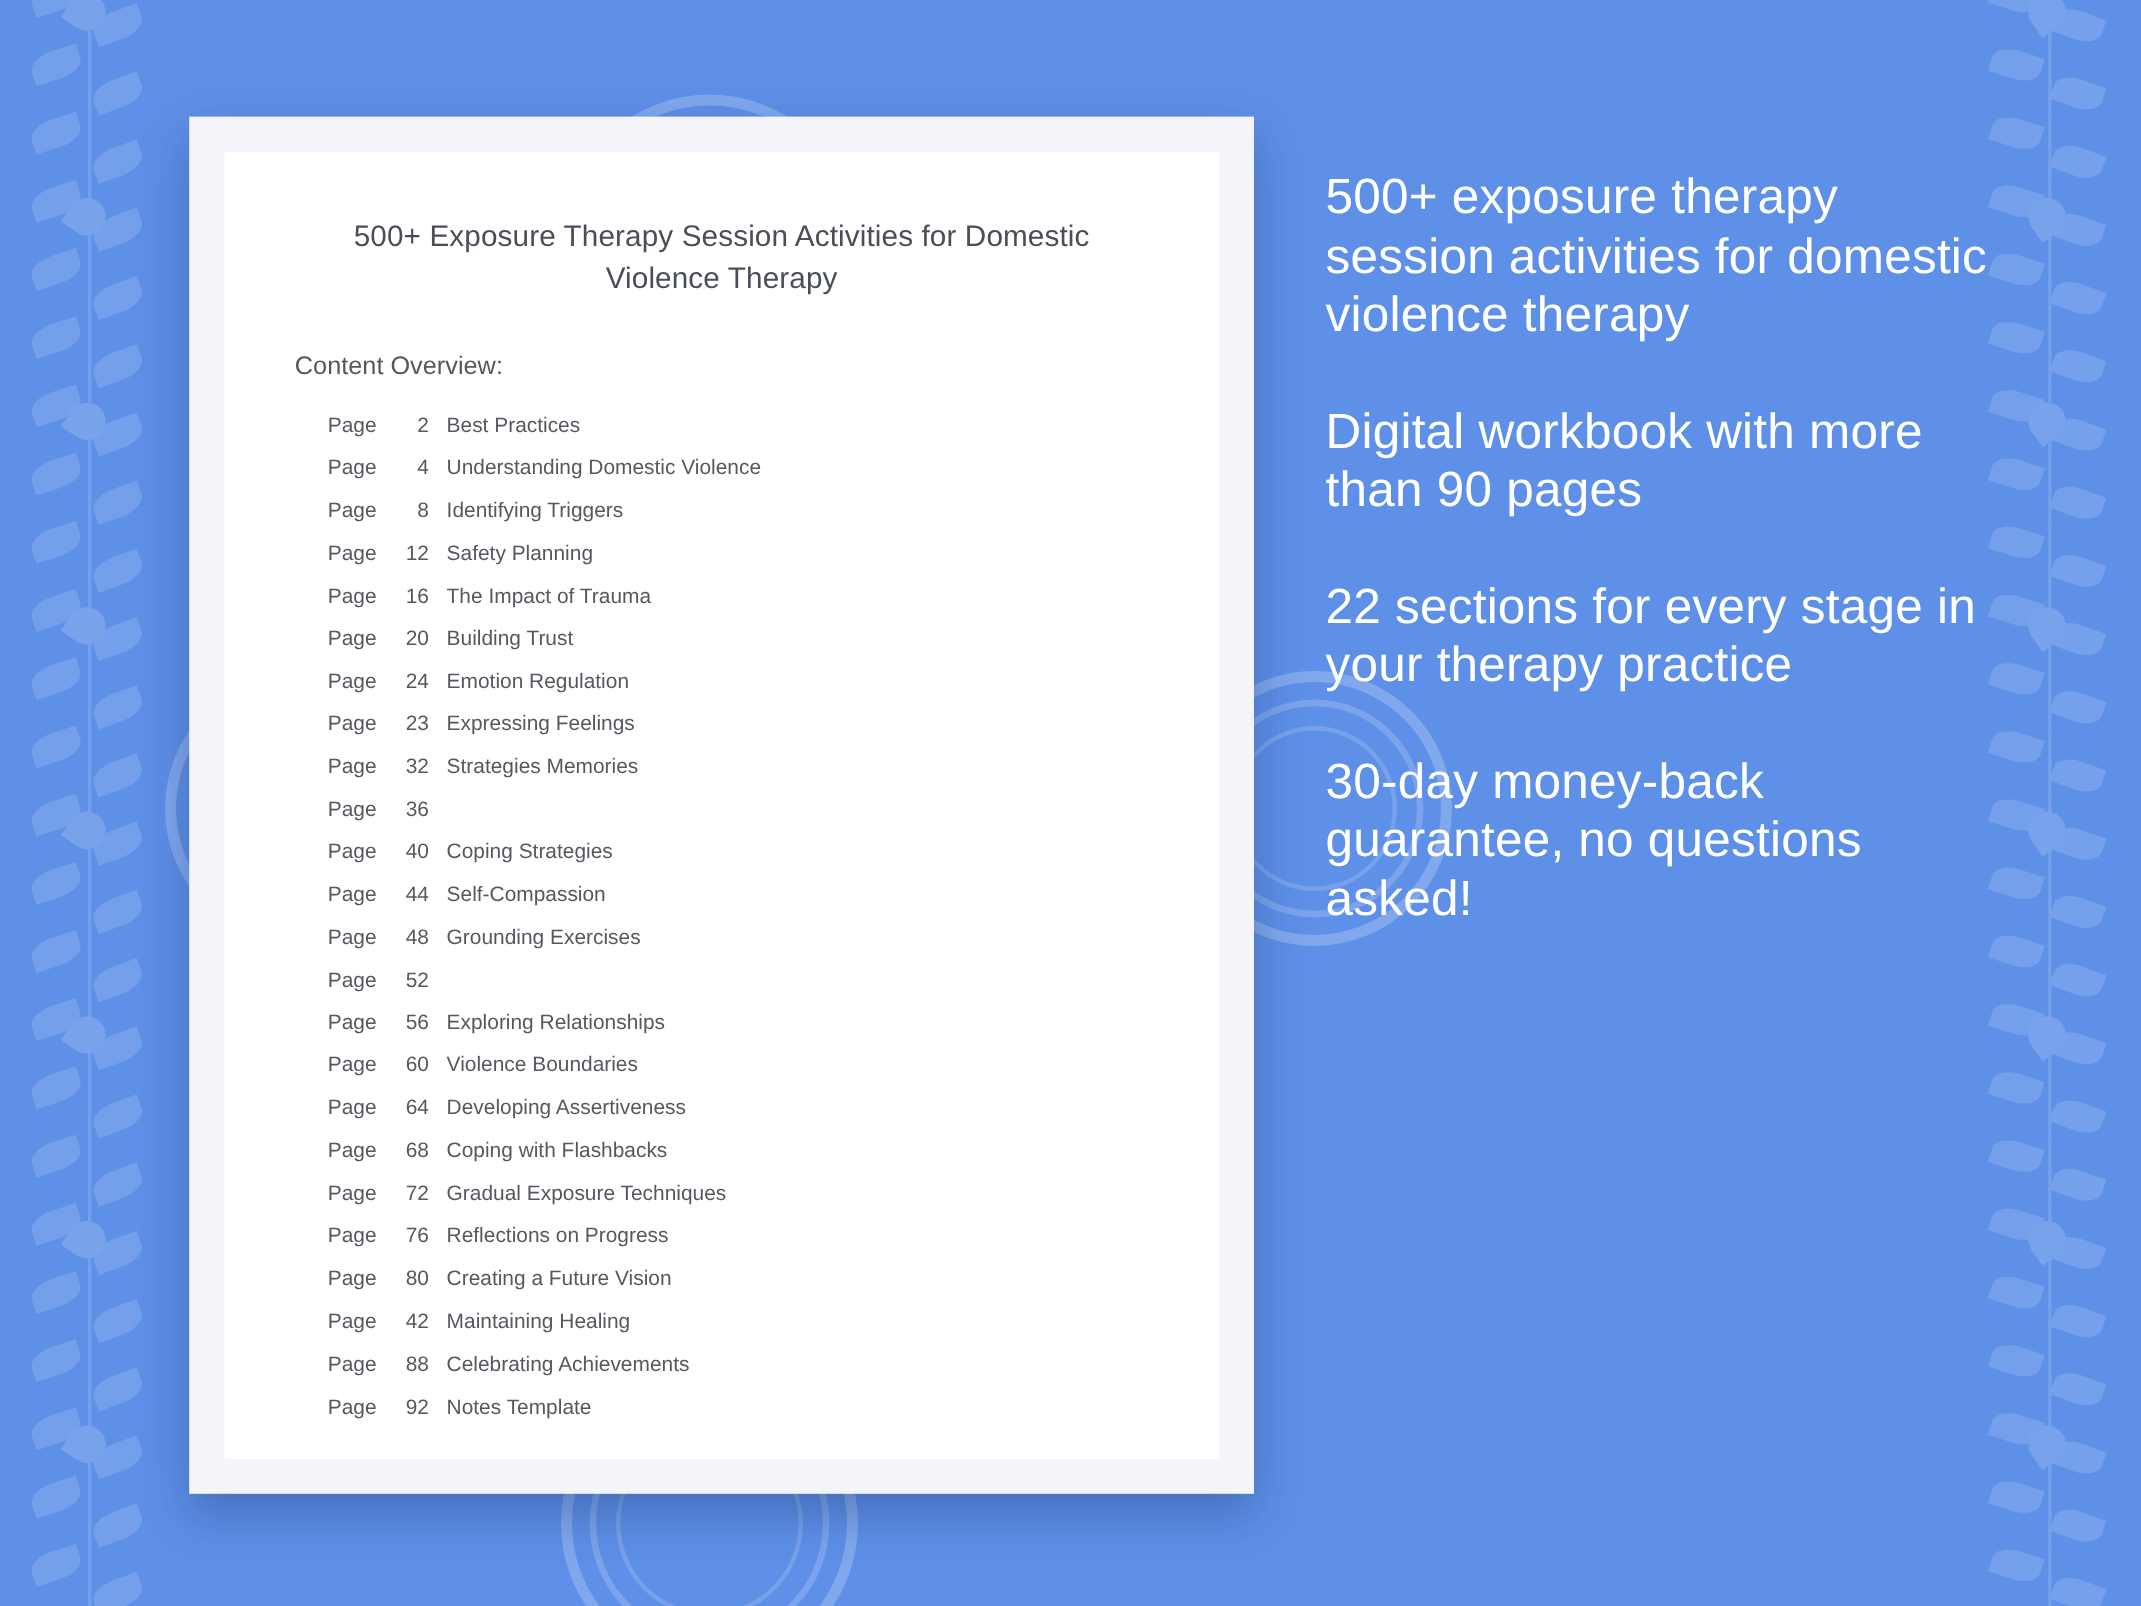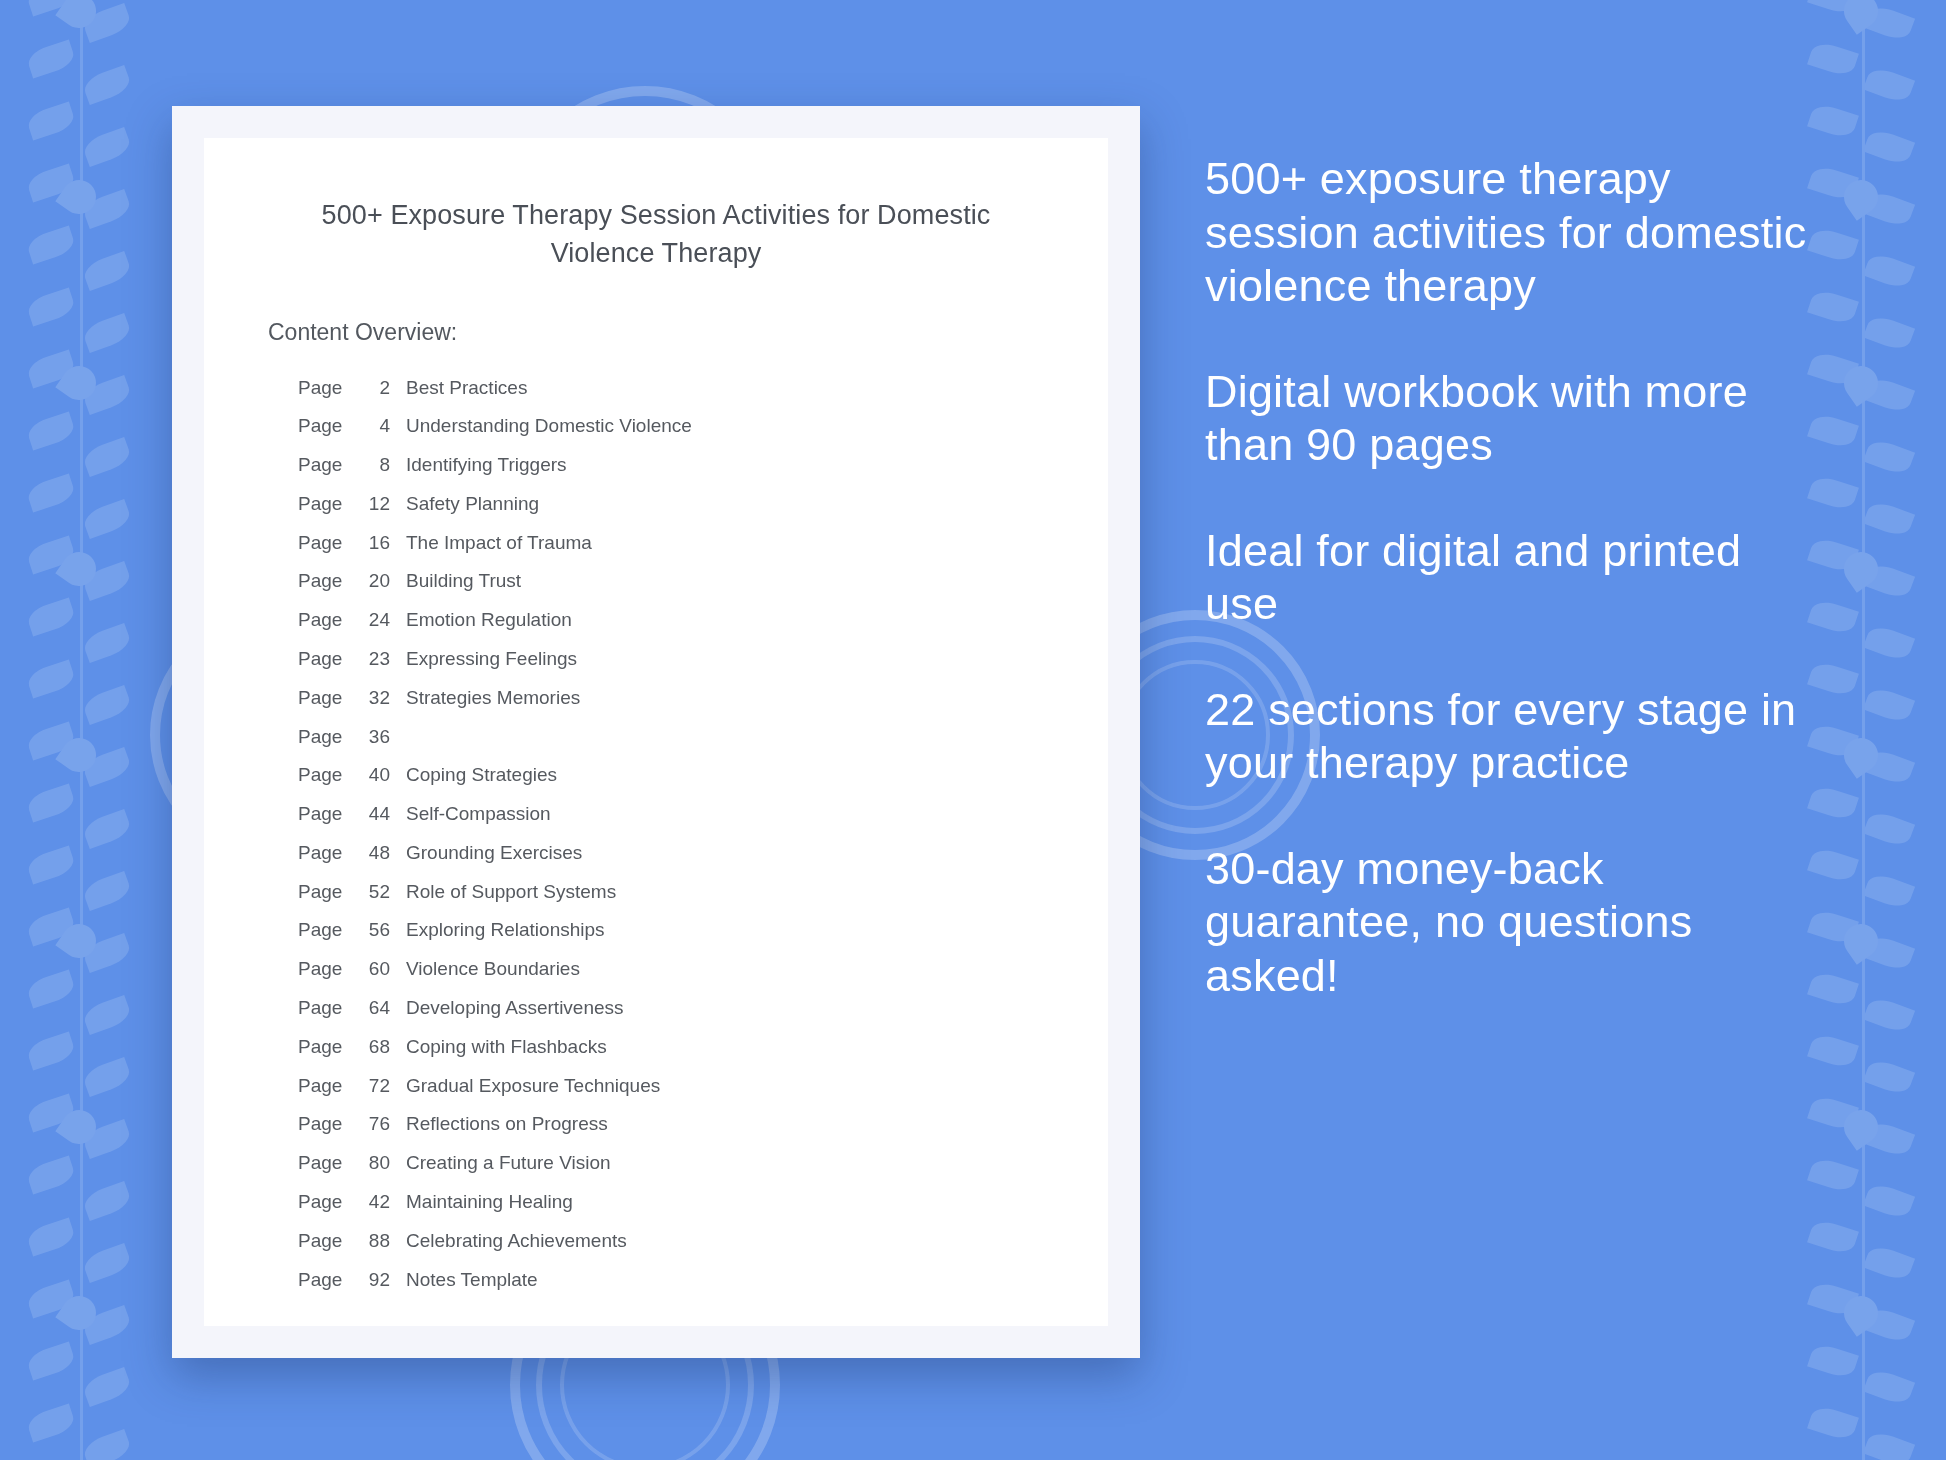--- a/index.html
+++ b/index.html
@@ -373,21 +373,20 @@
           <span class="toc-topic">Self-Compassion</span>
         </div>
         <div class="toc-row">
           <span class="toc-label">Page</span>
           <span class="toc-num">48</span>
           <span class="toc-topic">Grounding Exercises</span>
         </div>
         <div class="toc-row">
           <span class="toc-label">Page</span>
           <span class="toc-num">52</span>
-          <span class="toc-topic">Role of Support Systems</span>
         </div>
         <div class="toc-row">
           <span class="toc-label">Page</span>
           <span class="toc-num">56</span>
           <span class="toc-topic">Exploring Relationships</span>
         </div>
         <div class="toc-row">
           <span class="toc-label">Page</span>
           <span class="toc-num">60</span>
           <span class="toc-topic">Violence Boundaries</span>
@@ -432,16 +431,15 @@
           <span class="toc-num">92</span>
           <span class="toc-topic">Notes Template</span>
         </div>
       </div>
   </div>
 </div>
 
 <div class="copy" id="copy">
     <p>500+ exposure therapy session activities for domestic violence therapy</p>
     <p>Digital workbook with more than 90 pages</p>
-    <p>Ideal for digital and printed use</p>
     <p>22 sections for every stage in your therapy practice</p>
     <p>30-day money-back guarantee, no questions asked!</p>
   </div>
 
 </body></html>

